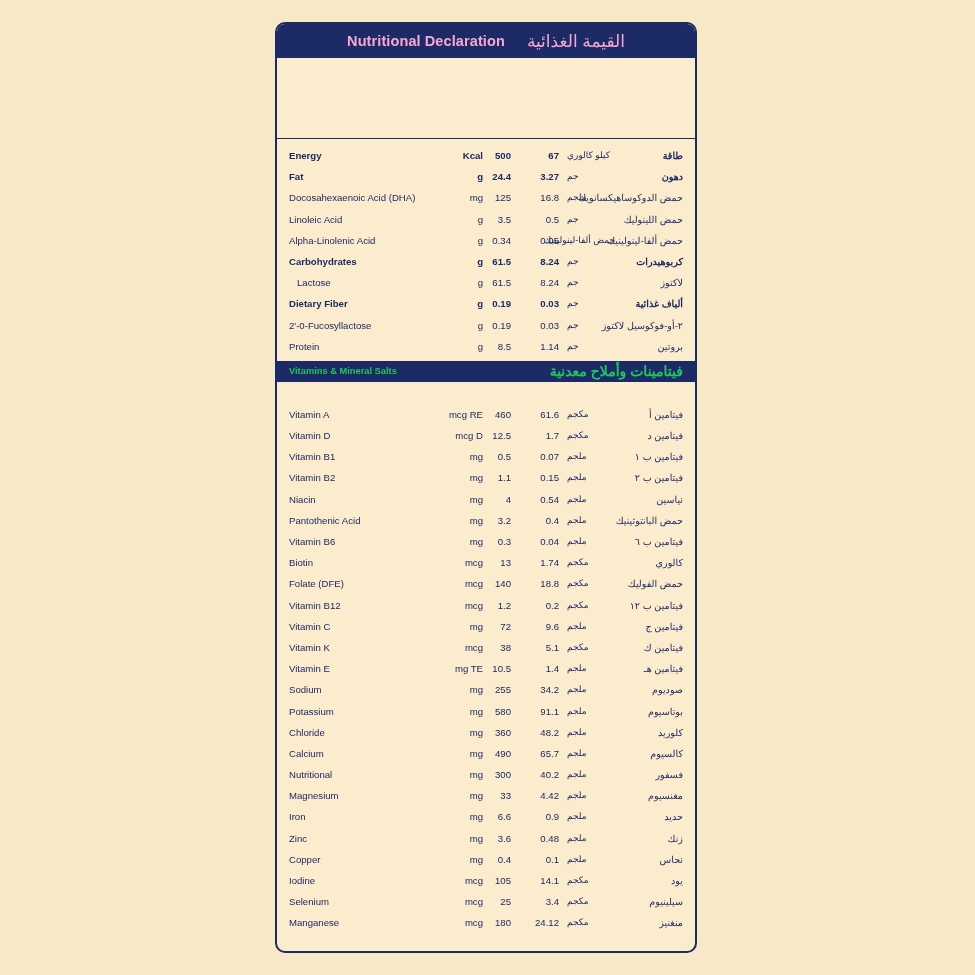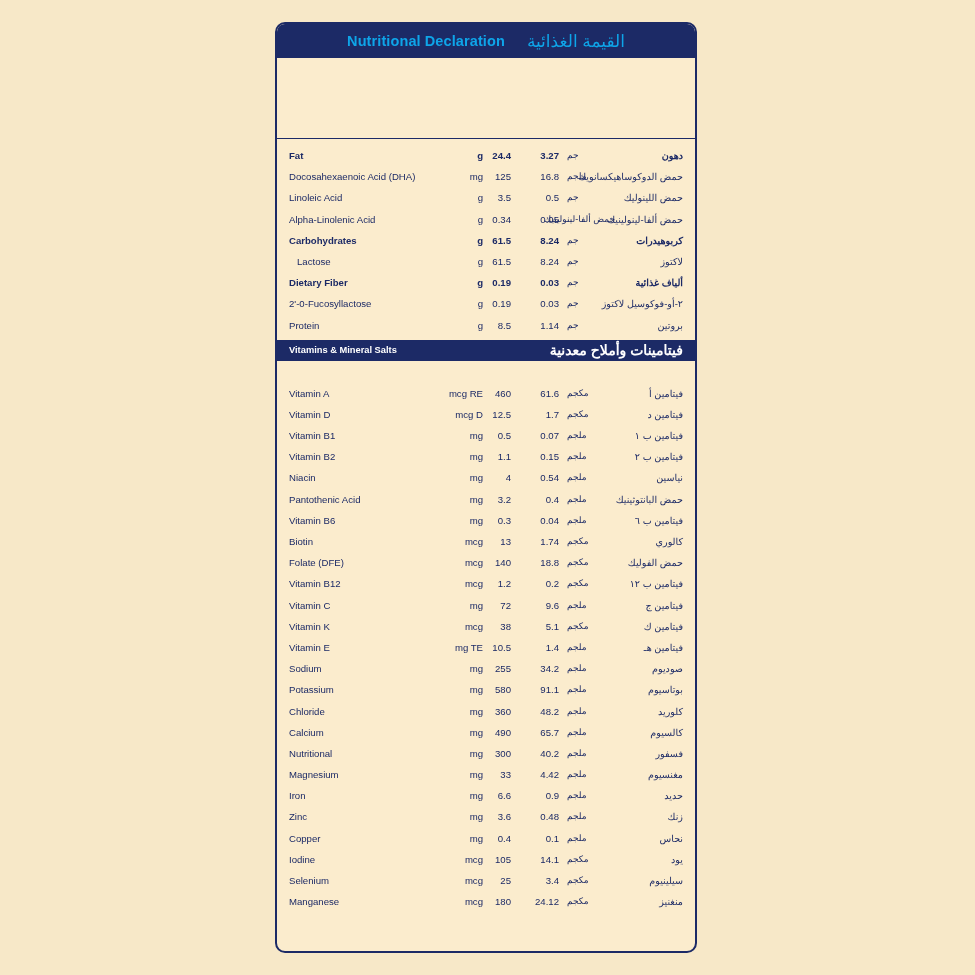--- a/index.html
+++ b/index.html
@@ -22,21 +22,21 @@
     height: 931px;
     border: 2px solid #1c2a66;
     border-radius: 10px;
     background: #fbeccd;
     box-sizing: border-box;
     overflow: hidden;
   }
   
   .panel-header {
     background: #1c2a66;
-    color: #0ea5e9;
+    color: #f9a8d4;
     height: 34px;
     display: flex;
     align-items: center;
     justify-content: center;
     gap: 22px;
     border-radius: 7px 7px 0 0;
   }
   .panel-header .en {
     font-size: 14.5px;
     font-weight: bold;
@@ -74,21 +74,21 @@
   .row .unit-ar { left: 290px; width: 48px; text-align: left; direction: rtl; font-size: 9px; }
   .row .label-ar{ right: 12px; text-align: right; direction: rtl; font-size: 9.6px; }
 
   .row.bold .label, .row.bold .label-ar { font-weight: bold; }
   .row.bold .unit, .row.bold .v1, .row.bold .v2 { font-weight: bold; }
   .row.indent .label { left: 20px; }
 
   
   .section-band {
     background: #1c2a66;
-    color: #ffffff;
+    color: #22c55e;
     height: 21px;
     position: relative;
     margin-top: 4px;
   }
   .section-band .en {
     position: absolute; left: 12px; top: 0; line-height: 21px;
     font-size: 9.3px; font-weight: bold;
   }
   .section-band .ar {
     position: absolute; right: 12px; top: 0; line-height: 21px;
@@ -109,20 +109,28 @@
 
   <div class="col-head">
     
     
   </div>
 
   <div class="spacer-sm"></div>
 
   <div class="rows" id="macro-rows">
       <div class="row bold">
+        <span class="label">Energy</span>
+        <span class="unit">Kcal</span>
+        <span class="v1">500</span>
+        <span class="v2">67</span>
+        <span class="unit-ar">كيلو كالوري</span>
+        <span class="label-ar">طاقة</span>
+      </div>
+      <div class="row bold">
         <span class="label">Fat</span>
         <span class="unit">g</span>
         <span class="v1">24.4</span>
         <span class="v2">3.27</span>
         <span class="unit-ar">جم</span>
         <span class="label-ar">دهون</span>
       </div>
       <div class="row">
         <span class="label">Docosahexaenoic Acid (DHA)</span>
         <span class="unit">mg</span>

